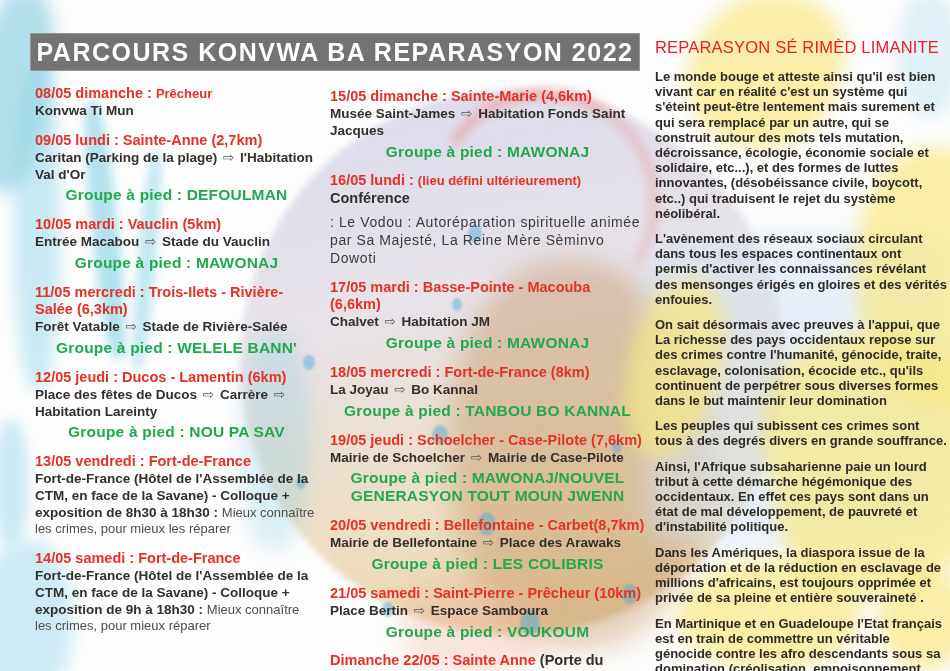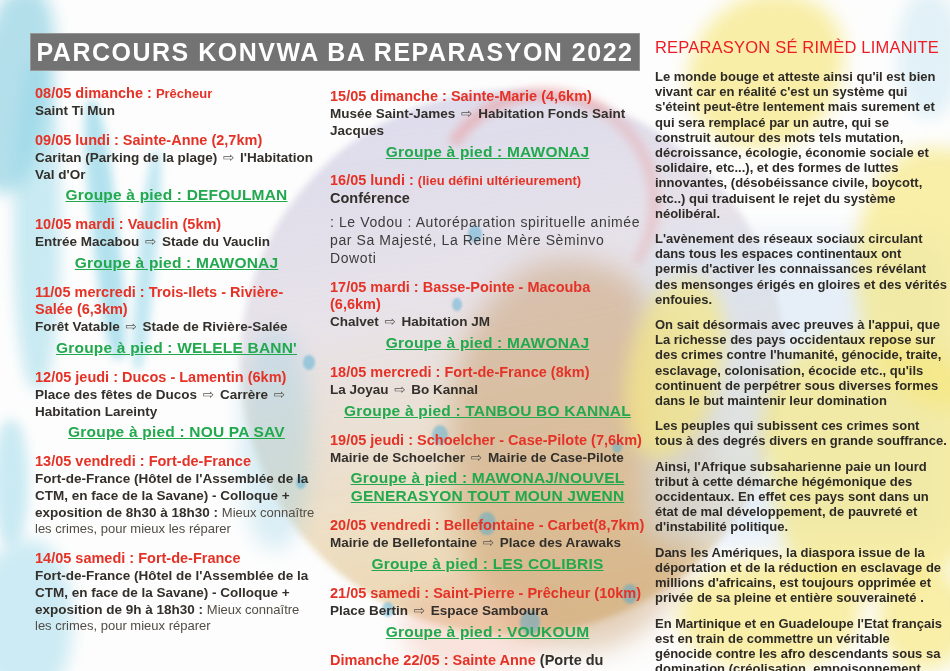--- a/index.html
+++ b/index.html
@@ -62,21 +62,21 @@
   
   .event { margin-bottom:12px; }
   .event-head { color:#e53227; font-weight:700; font-size:14.5px; line-height:1.18; }
   .date-small { font-size:13px; }
   .date-black { color:#332f2b; }
   .event-body { color:#332f2b; font-weight:700; font-size:13.5px; line-height:1.24; margin-top:1px; }
   .event-body .arrow { color:#56524e; font-weight:400; padding:0 2px; }
   .event-note { font-weight:400; color:#514d46; font-size:13px; }
   .event-special { color:#3c3c3c; font-size:14px; letter-spacing:.6px; line-height:1.3; margin-top:6px; }
   .event-group { color:#22a94e; font-weight:700; font-size:15.5px; line-height:1.15;
-    text-align:center; margin-top:3px; letter-spacing:.2px;text-decoration:underline; }
+    text-align:center; margin-top:3px; letter-spacing:.2px; }
 
   
   #article-title { color:#ed1c24; font-weight:400; font-size:16.5px; letter-spacing:.2px; margin-bottom:12px; }
   .article-p { color:#2e2a26; font-weight:700; font-size:13px; line-height:1.17; margin-bottom:10px; }
 </style>
 </head>
 <body>
 
 <div id="page">
 
@@ -112,21 +112,21 @@
       <div class="drop" style="left: 612px; top: 440px; width: 10px; height: 13px;"></div>
     </div>
 
   <div id="banner">
     <span class="banner-text">PARCOURS KONVWA BA REPARASYON 2022</span>
   </div>
 
   <div class="col" id="col-left">
       <div class="event">
         <div class="event-head"><span class="date-red">08/05 dimanche : </span><span class="date-small">Prêcheur</span></div>
-        <div class="event-body">Saint Ti Mun</div>
+        <div class="event-body">Konvwa Ti Mun</div>
       </div>
       <div class="event">
         <div class="event-head"><span class="date-red">09/05 lundi : Sainte-Anne (2,7km)</span></div>
         <div class="event-body">Caritan (Parking de la plage) <span class="arrow">⇨</span> l'Habitation Val d'Or</div>
         <div class="event-group">Groupe à pied : DEFOULMAN</div>
       </div>
       <div class="event">
         <div class="event-head"><span class="date-red">10/05 mardi : Vauclin (5km)</span></div>
         <div class="event-body">Entrée Macabou <span class="arrow">⇨</span> Stade du Vauclin</div>
         <div class="event-group">Groupe à pied : MAWONAJ</div>

